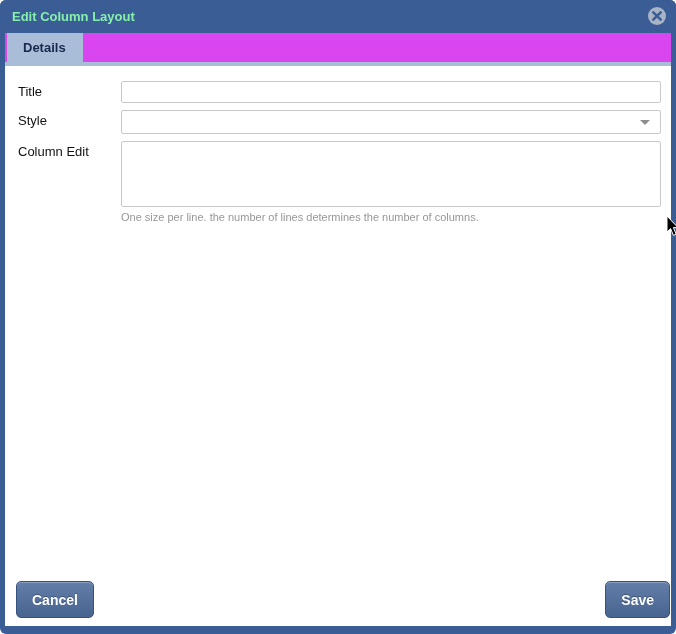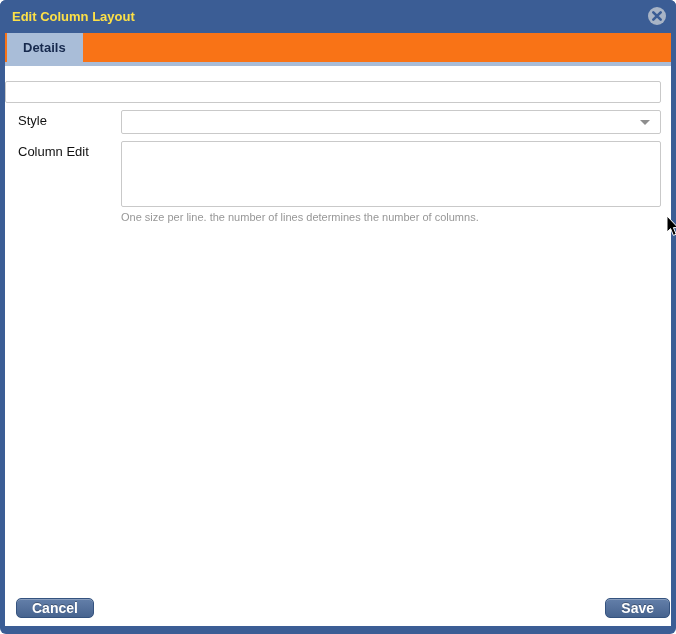--- a/index.html
+++ b/index.html
@@ -14,38 +14,38 @@
     overflow: hidden;
   }
 
   
   .titlebar {
     position: absolute; left: 0; top: 0; right: 0; height: 33px;
     background: #3b5d95;
   }
   .titlebar .title {
     position: absolute; left: 12px; top: 0; line-height: 33px;
-    color: #fde047; font-size: 13px; font-weight: bold;
+    color: #86efac; font-size: 13px; font-weight: bold;
   }
   .close-btn {
     position: absolute; right: 9px; top: 6px; width: 20px; height: 20px;
     cursor: pointer;
   }
 
   
   .content {
     position: absolute; left: 5px; right: 5px; top: 33px; bottom: 8px;
     background: #ffffff;
     display: flex; flex-direction: column;
   }
 
   
   .tabstrip {
     height: 33px;
-    background: #f97316;
+    background: #d946ef;
     border-bottom: 4px solid #a9bdd8;
     display: flex;
     padding-left: 2px;
   }
   .tab {
     height: 29px; line-height: 29px;
     padding: 0 16px;
     font-size: 13px; font-weight: bold; color: #16294d;
     cursor: pointer;
     background: #dee7f4;
@@ -102,21 +102,21 @@
     resize: none; outline: none; display: block;
   }
   .help-text {
     font-size: 11px; color: #979797;
     margin-top: 4px;
   }
 
   
   .btn {
     position: absolute; bottom: 8px;
-    height: 20px;
+    height: 37px;
     padding: 0 15px;
     background: linear-gradient(#637fa9, #47648f);
     border: 1px solid #35537f;
     border-radius: 5px;
     box-shadow: inset 0 1px 0 rgba(255,255,255,0.25);
     color: #ffffff; font-size: 14px; font-weight: bold;
     font-family: "Liberation Sans", sans-serif;
     text-shadow: 0 -1px 0 rgba(0,0,0,0.3);
     cursor: pointer;
   }
@@ -146,20 +146,21 @@
 
   <div class="content">
 
     <div class="tabstrip">
       <div class="tab active">Details</div>
     </div>
 
     <div class="form">
 
       <div class="form-row">
+        <div class="form-label">Title</div>
         <div class="form-field">
           <input type="text" class="text-input" value="" style="">
         </div>
       </div>
 
       <div class="form-row">
         <div class="form-label">Style</div>
         <div class="form-field">
           <div class="select-box">
             <span></span>

